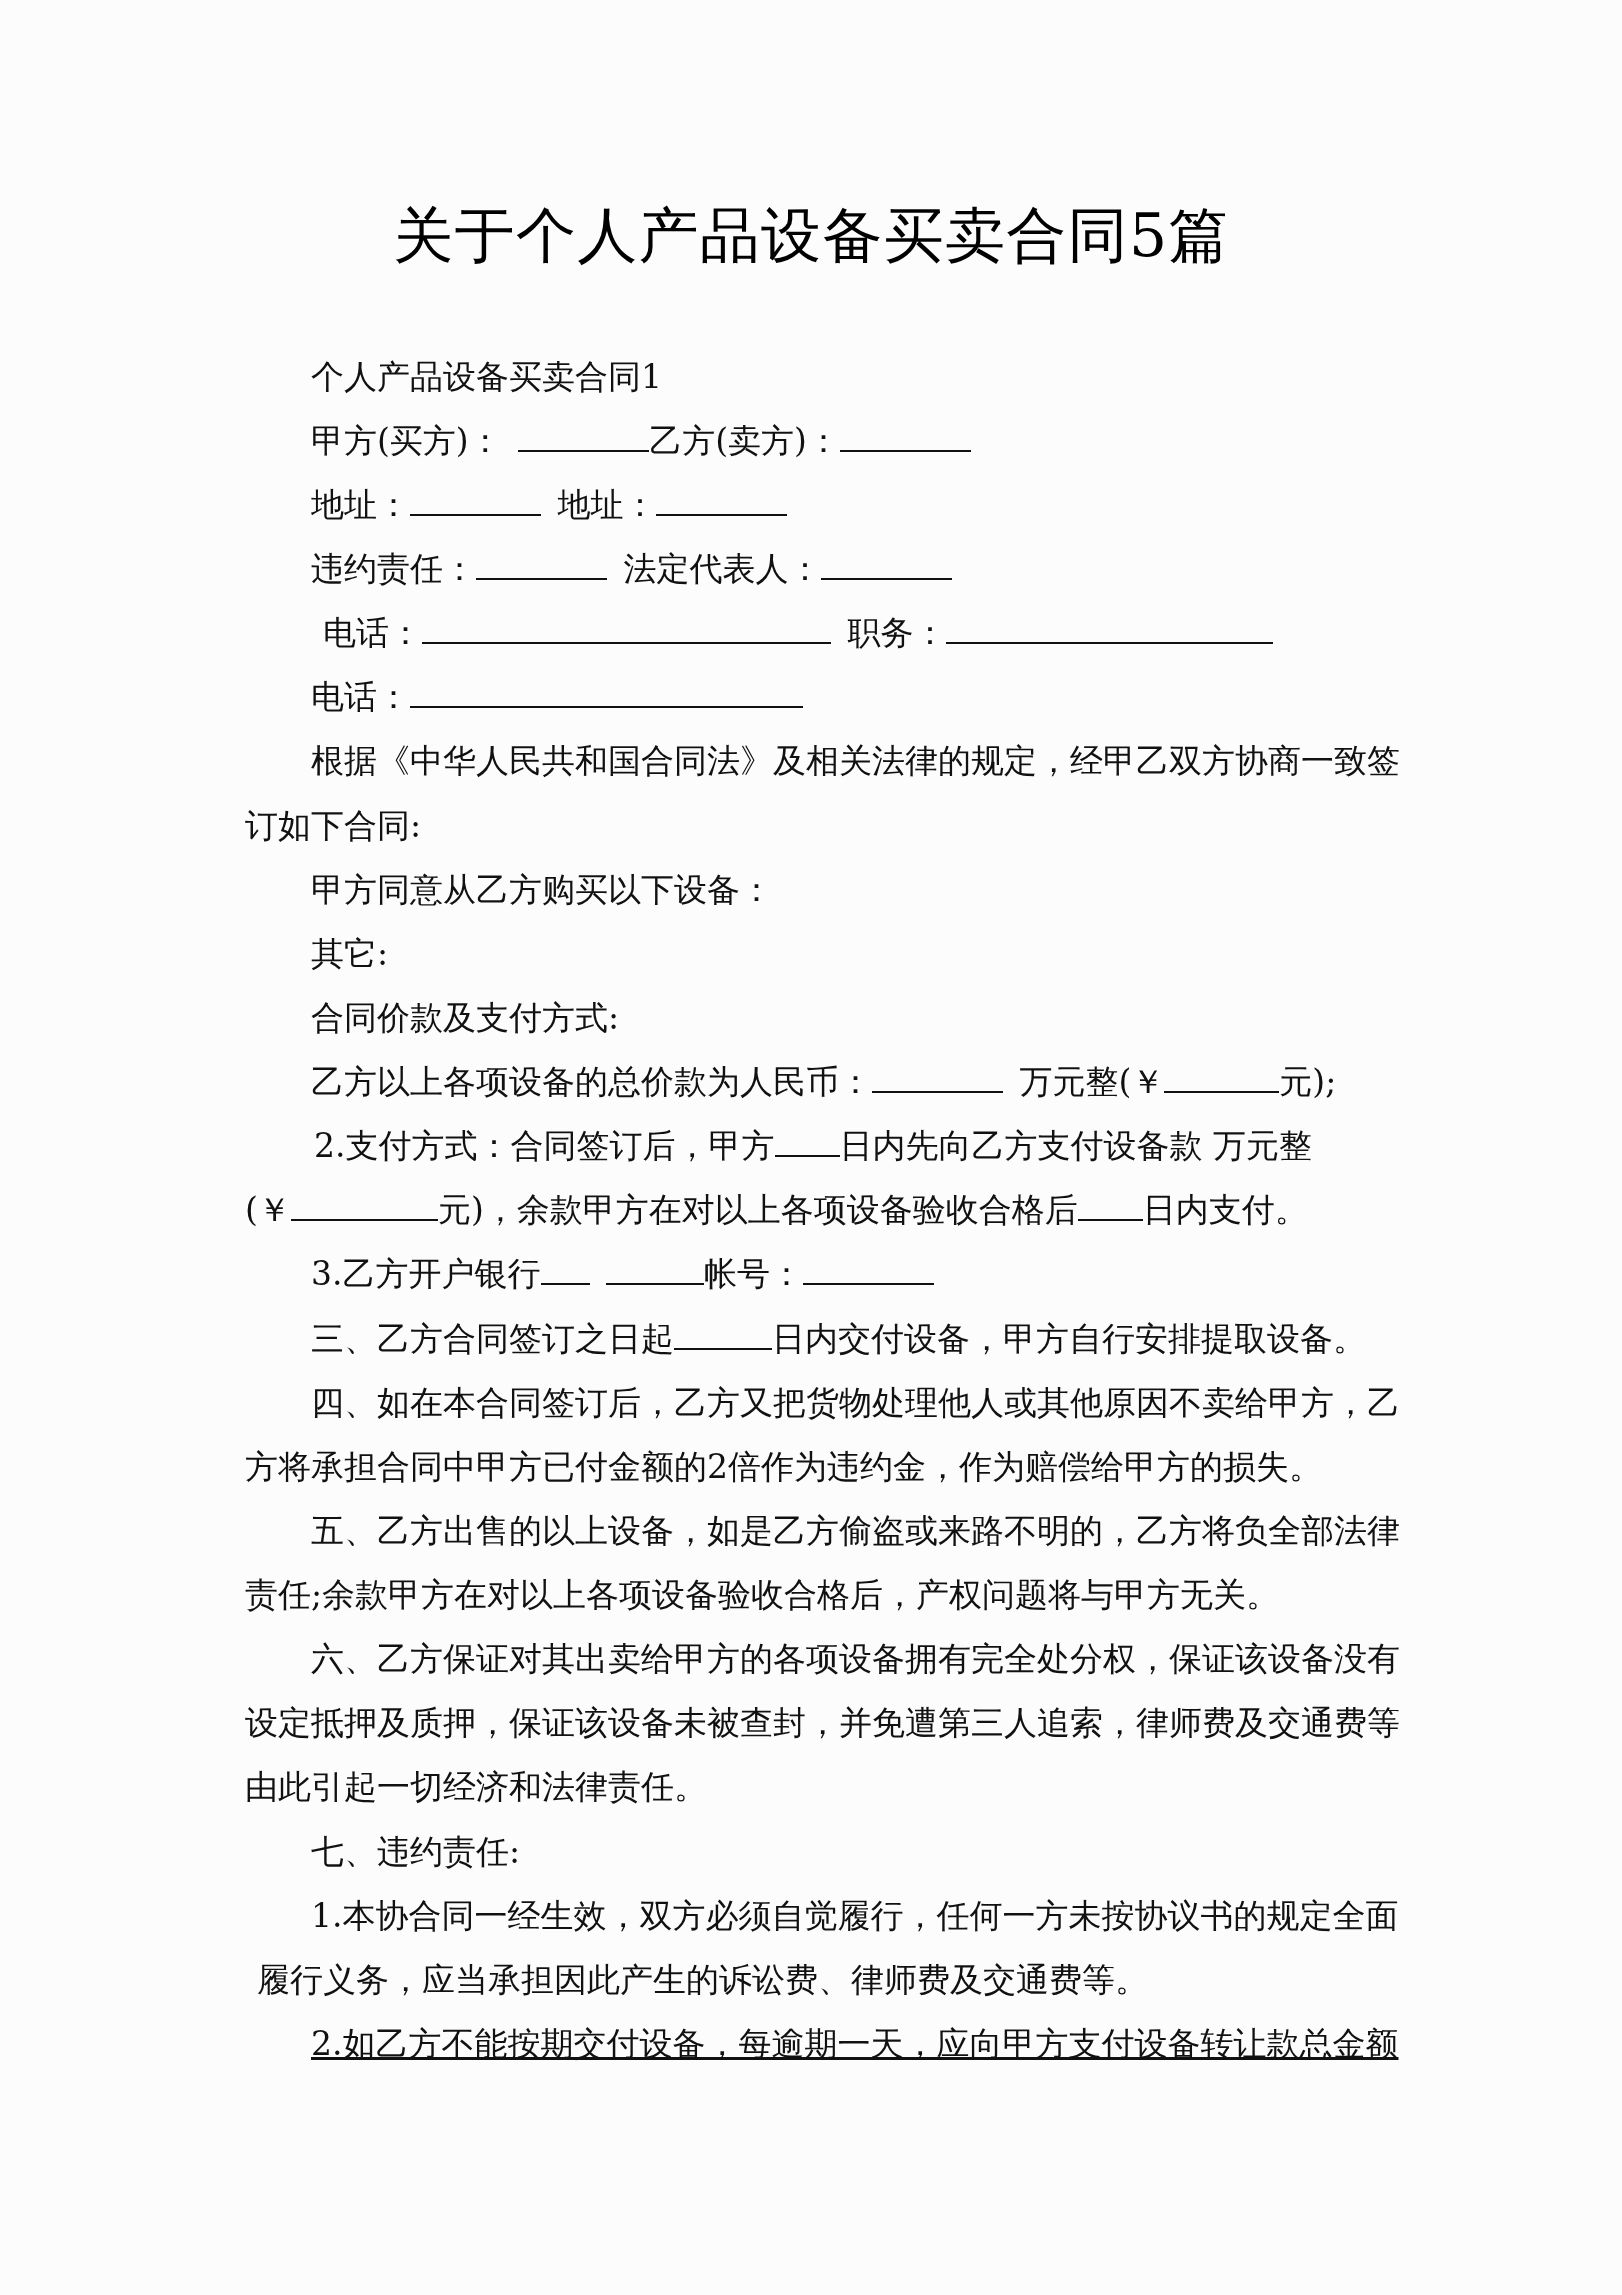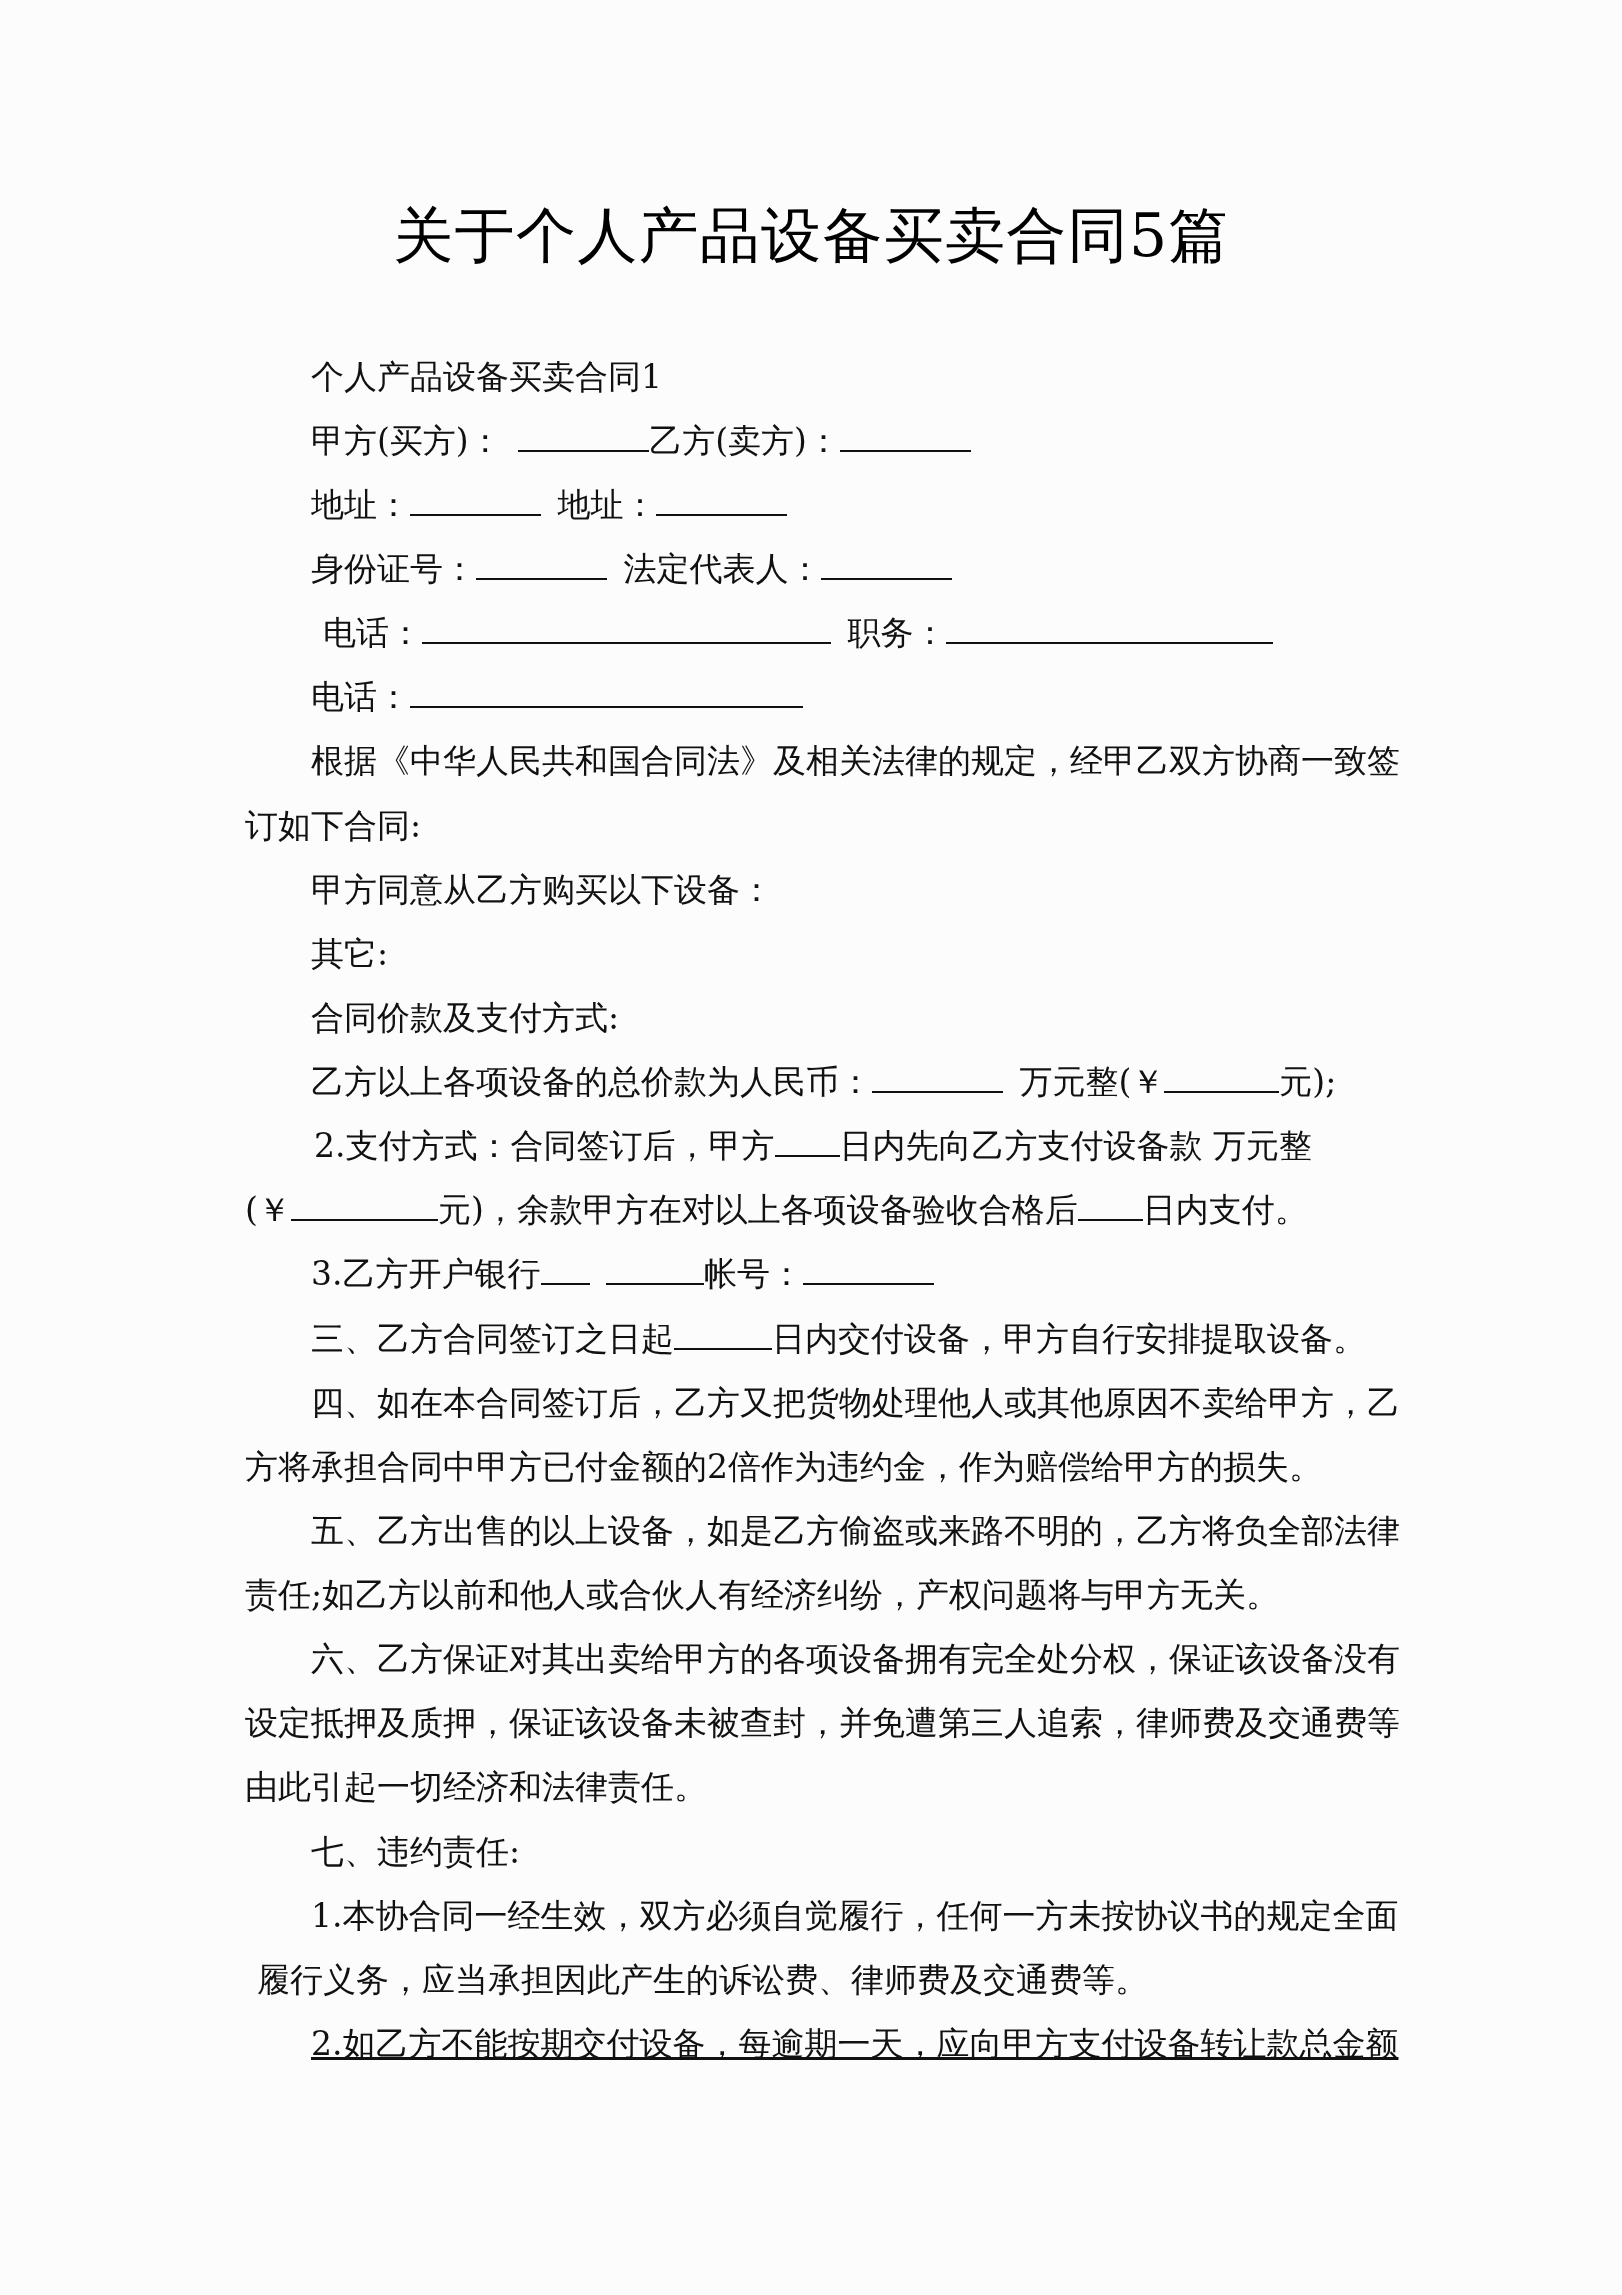--- a/index.html
+++ b/index.html
@@ -30,21 +30,21 @@
 
   <div class="line" style="left:311px; top:421px;">
     <span>甲方(买方)：</span><span class="gap" style="width:16.4px"></span><span class="blank" style="width:131px"></span><span>乙方(卖方)：</span><span class="blank" style="width:131px"></span>
   </div>
 
   <div class="line" style="left:311px; top:485px;">
     <span>地址：</span><span class="blank" style="width:131px"></span><span class="gap" style="width:16.4px"></span><span>地址：</span><span class="blank" style="width:131px"></span>
   </div>
 
   <div class="line" style="left:311px; top:549px;">
-    <span>身份证号：</span><span class="blank" style="width:131px"></span><span class="gap" style="width:16.4px"></span><span>法定代表人：</span><span class="blank" style="width:131px"></span>
+    <span>违约责任：</span><span class="blank" style="width:131px"></span><span class="gap" style="width:16.4px"></span><span>法定代表人：</span><span class="blank" style="width:131px"></span>
   </div>
 
   <div class="line" style="left:311px; top:613px;margin-left:12px;">
     <span>电话：</span><span class="blank" style="width:409px"></span><span class="gap" style="width:16.4px"></span><span>职务：</span><span class="blank" style="width:327px"></span>
   </div>
 
   <div class="line" style="left:311px; top:677px;">
     <span>电话：</span><span class="blank" style="width:393px"></span>
   </div>
 
@@ -72,21 +72,21 @@
   </div>
 
   <div class="line" style="left:311px; top:1319px;">
     <span>三、乙方合同签订之日起</span><span class="blank" style="width:98px"></span><span>日内交付设备，甲方自行安排提取设备。</span>
   </div>
 
   <div class="line" style="left:311px; top:1383px; width:1067px; text-align:justify; text-align-last:justify;">四、如在本合同签订后，乙方又把货物处理他人或其他原因不卖给甲方，乙</div>
   <div class="line" style="left:245px; top:1447px;">方将承担合同中甲方已付金额的2倍作为违约金，作为赔偿给甲方的损失。</div>
 
   <div class="line" style="left:311px; top:1511px; width:1067px; text-align:justify; text-align-last:justify;">五、乙方出售的以上设备，如是乙方偷盗或来路不明的，乙方将负全部法律</div>
-  <div class="line" style="left:245px; top:1575px;">责任;如乙方以前和他人或合伙人有经济纠纷，产权问题将与甲方无关。</div>
+  <div class="line" style="left:245px; top:1575px;">责任;余款甲方在对以上各项设备验收合格后，产权问题将与甲方无关。</div>
 
   <div class="line" style="left:311px; top:1639px; width:1067px; text-align:justify; text-align-last:justify;">六、乙方保证对其出卖给甲方的各项设备拥有完全处分权，保证该设备没有</div>
   <div class="line" style="left:245px; top:1703px; width:1132px; text-align:justify; text-align-last:justify;">设定抵押及质押，保证该设备未被查封，并免遭第三人追索，律师费及交通费等</div>
   <div class="line" style="left:245px; top:1767px;">由此引起一切经济和法律责任。</div>
 
   <div class="line" style="left:311px; top:1832px;">七、违约责任:</div>
   <div class="line" style="left:311px; top:1896px; width:1067px; text-align:justify; text-align-last:justify;">1.本协合同一经生效，双方必须自觉履行，任何一方未按协议书的规定全面</div>
   <div class="line" style="left:245px; top:1960px;margin-left:12px;">履行义务，应当承担因此产生的诉讼费、律师费及交通费等。</div>
   <div class="line" style="left:311px; top:2024px; width:1067px; text-align:justify; text-align-last:justify;text-decoration:underline;">2.如乙方不能按期交付设备，每逾期一天，应向甲方支付设备转让款总金额</div>
 

